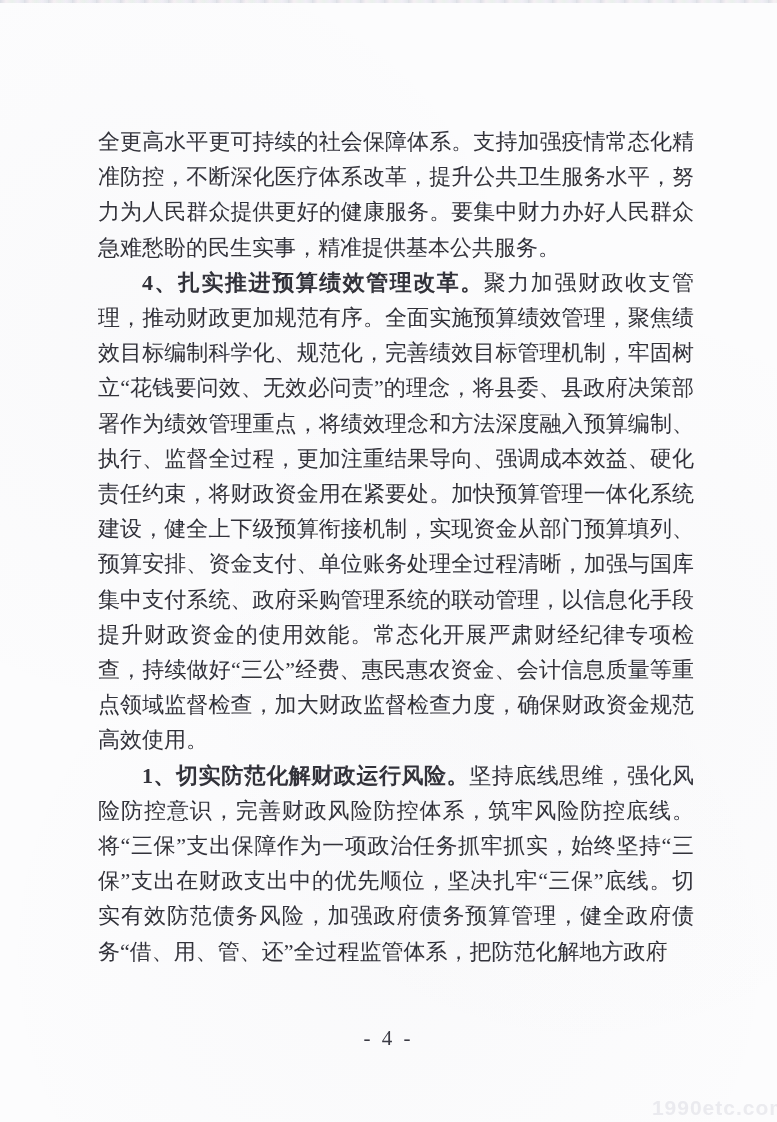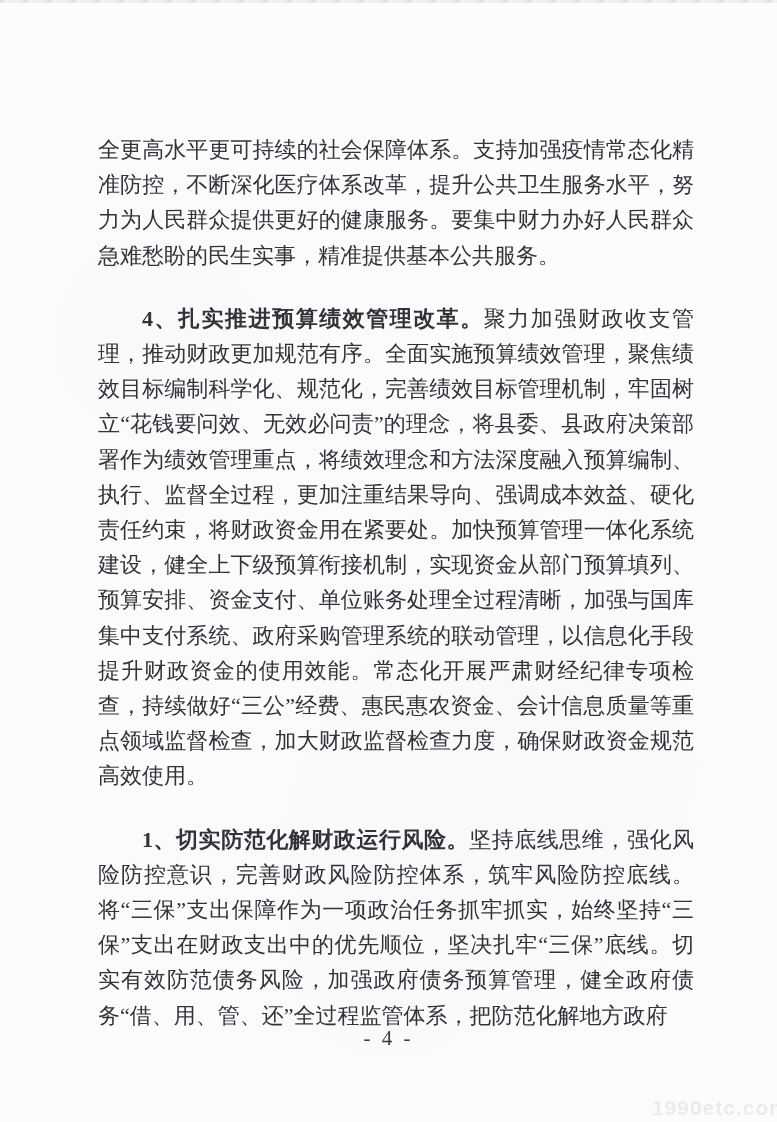--- a/index.html
+++ b/index.html
@@ -36,35 +36,34 @@
     inset: 0;
     background:
       radial-gradient(circle at 20% 30%, rgba(120,120,140,0.02), transparent 40%),
       radial-gradient(circle at 75% 60%, rgba(120,120,140,0.02), transparent 45%),
       radial-gradient(circle at 50% 85%, rgba(120,120,140,0.02), transparent 40%);
     pointer-events: none;
   }
   .body-text {
     position: absolute;
     left: 98px;
-    top: 132px;
+    top: 124px;
     width: 596px;
     font-size: 22px;
     line-height: 35.2px;
     color: #32323a;
     text-align: justify;
     text-justify: inter-ideograph;
   }
   .body-text p {
     margin: 0;
     padding: 0;
   }
   .body-text p.indent {
     text-indent: 2em;
-    margin-top: 28px;
   }
   .body-text .run-bold {
     font-weight: 700;
   }
   .page-number {
     position: absolute;
     top: 1026px;
     left: 0;
     width: 777px;
     text-align: center;

